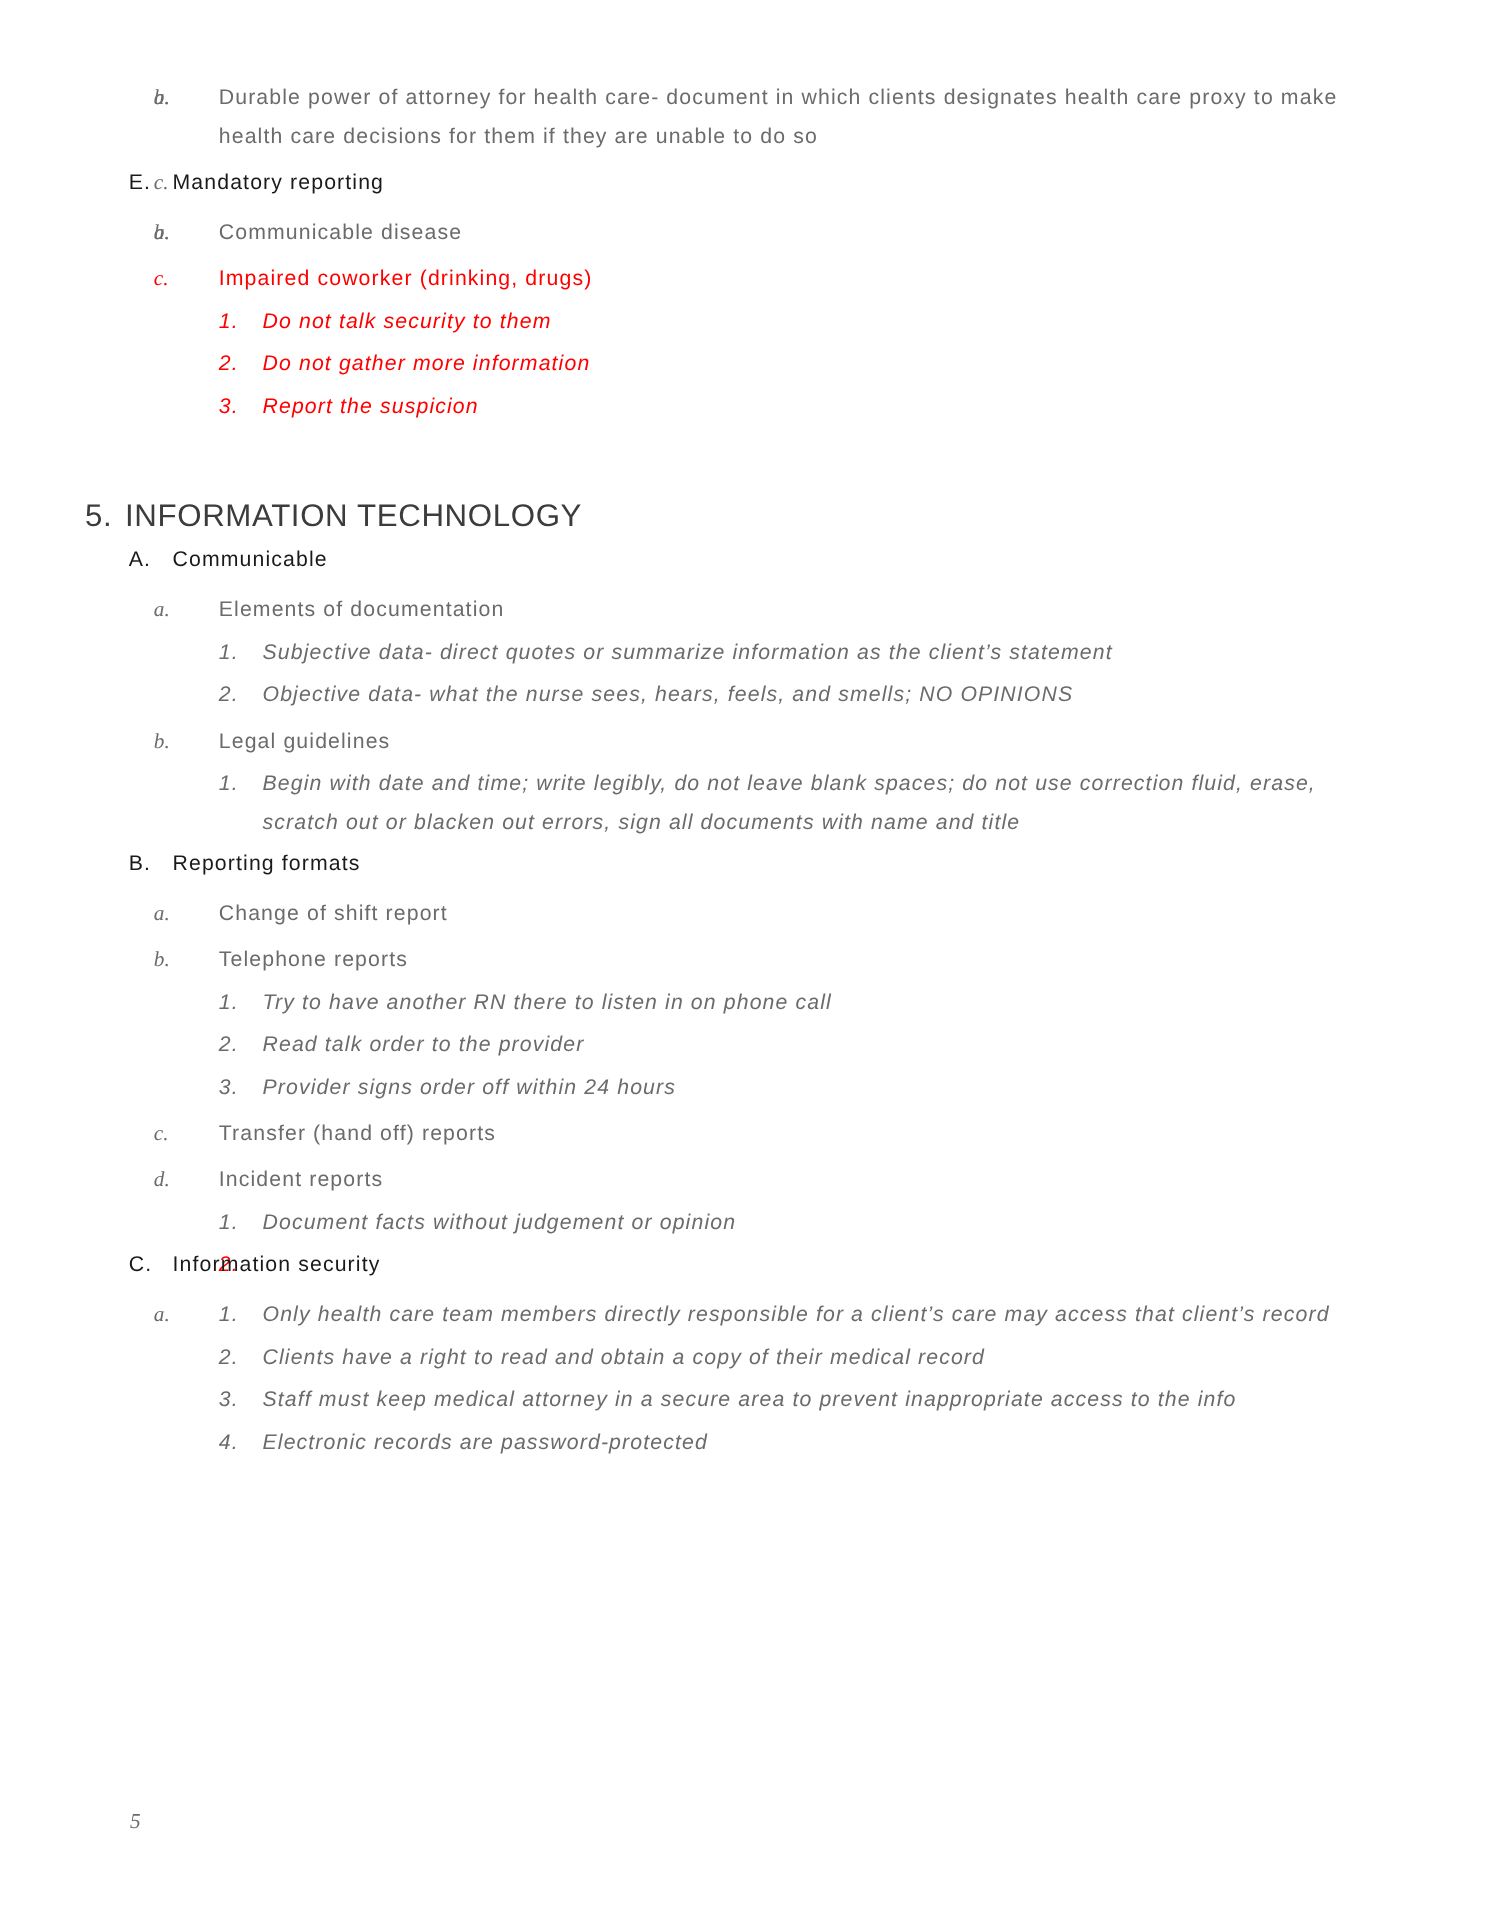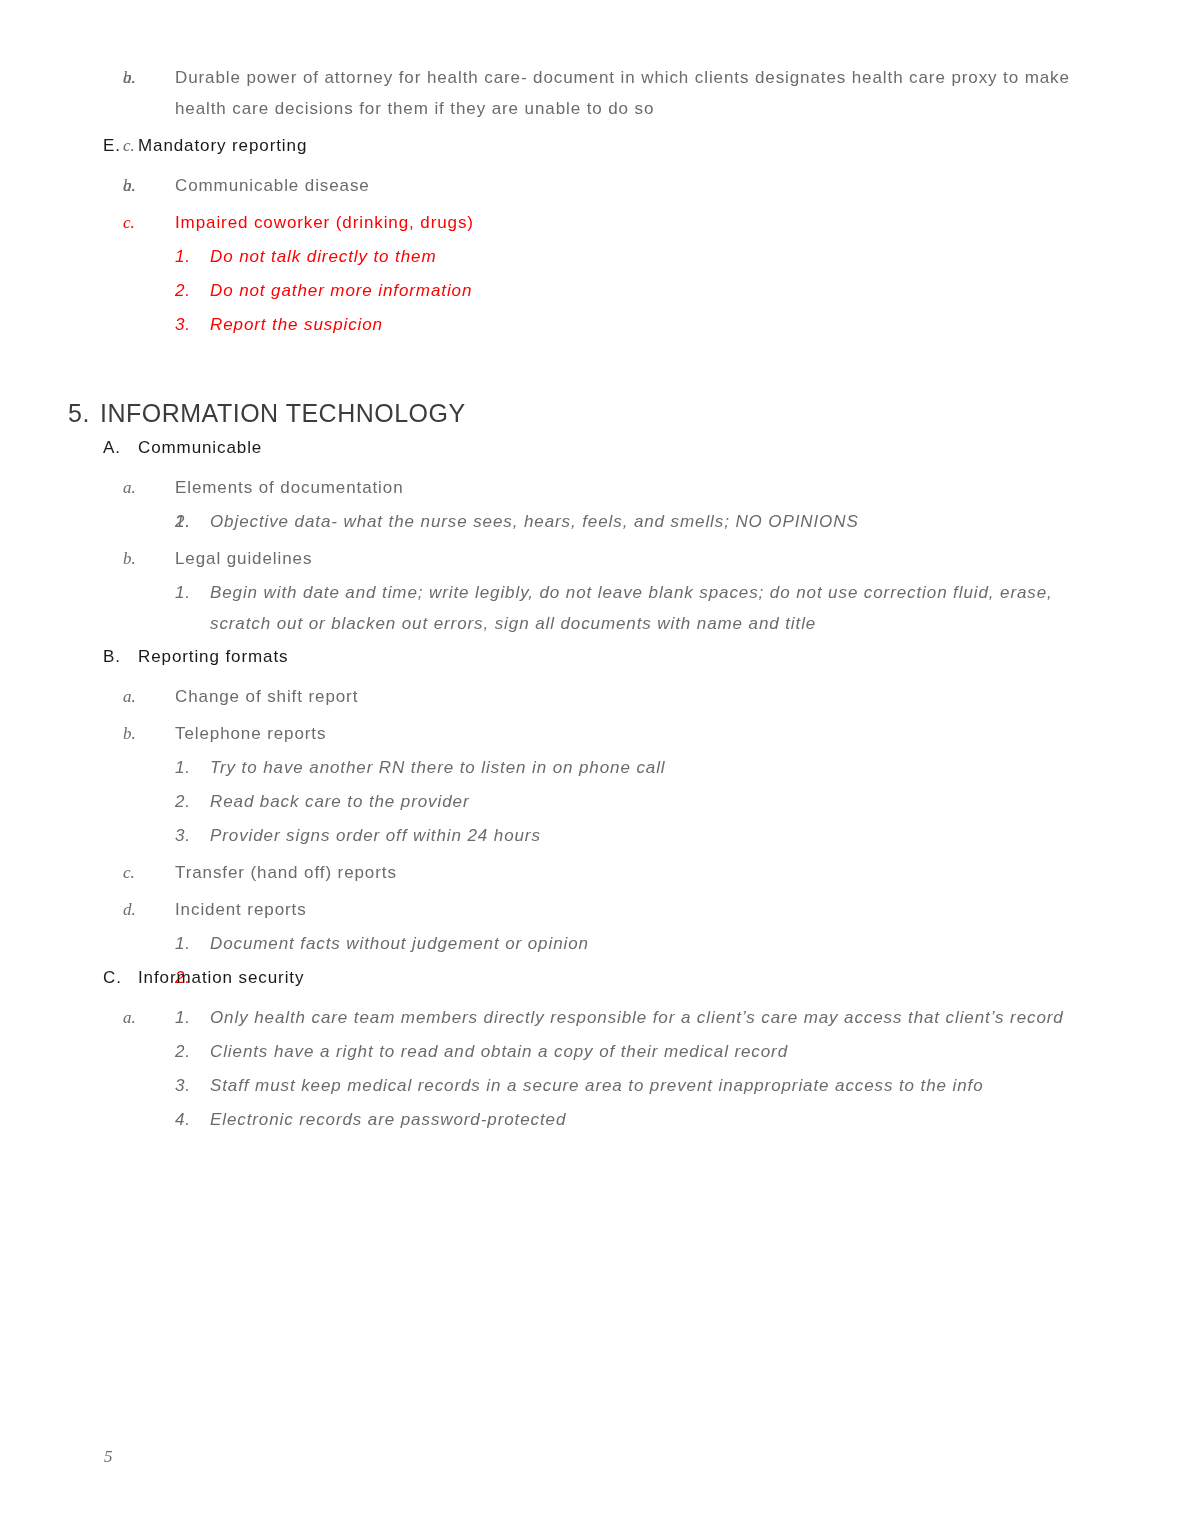--- a/index.html
+++ b/index.html
@@ -61,41 +61,41 @@
 
 <div class="page" style="--body-color: #6b6b6b; --heading-color: #1a1a1a; --title-color: #3c3c3c; --red-color: #fe0000;">
   <div>
       <div class="block letter-item"><span class="marker">a.</span></div>
       <div class="block letter-item"><span class="marker">b.</span><span class="text">Durable power of attorney for health care- document in which clients designates health care proxy to make health care decisions for them if they are unable to do so</span></div>
       <div class="block letter-item"><span class="marker">c.</span></div>
       <div class="block heading"><span class="marker">E.</span><span class="text">Mandatory reporting</span></div>
       <div class="block letter-item"><span class="marker">a.</span></div>
       <div class="block letter-item"><span class="marker">b.</span><span class="text">Communicable disease</span></div>
       <div class="block letter-item red"><span class="marker">c.</span><span class="text">Impaired coworker (drinking, drugs)</span></div>
-      <div class="block number-item red"><span class="marker">1.</span><span class="text">Do not talk directly to them</span></div>
+      <div class="block number-item red"><span class="marker">1.</span><span class="text">Do not talk security to them</span></div>
       <div class="block number-item red"><span class="marker">2.</span><span class="text">Do not gather more information</span></div>
       <div class="block number-item red"><span class="marker">3.</span><span class="text">Report the suspicion</span></div>
       <div class="block title"><span class="marker">5.</span><span class="text">INFORMATION TECHNOLOGY</span></div>
       <div class="block heading"><span class="marker">A.</span><span class="text">Communicable</span></div>
       <div class="block letter-item"><span class="marker">a.</span><span class="text">Elements of documentation</span></div>
-      <div class="block number-item"><span class="marker">1.</span></div>
+      <div class="block number-item"><span class="marker">1.</span><span class="text">Subjective data- direct quotes or summarize information as the client’s statement</span></div>
       <div class="block number-item"><span class="marker">2.</span><span class="text">Objective data- what the nurse sees, hears, feels, and smells; NO OPINIONS</span></div>
       <div class="block letter-item"><span class="marker">b.</span><span class="text">Legal guidelines</span></div>
       <div class="block number-item"><span class="marker">1.</span><span class="text">Begin with date and time; write legibly, do not leave blank spaces; do not use correction fluid, erase, scratch out or blacken out errors, sign all documents with name and title</span></div>
       <div class="block heading"><span class="marker">B.</span><span class="text">Reporting formats</span></div>
       <div class="block letter-item"><span class="marker">a.</span><span class="text">Change of shift report</span></div>
       <div class="block letter-item"><span class="marker">b.</span><span class="text">Telephone reports</span></div>
       <div class="block number-item"><span class="marker">1.</span><span class="text">Try to have another RN there to listen in on phone call</span></div>
-      <div class="block number-item"><span class="marker">2.</span><span class="text">Read back care to the provider</span></div>
+      <div class="block number-item"><span class="marker">2.</span><span class="text">Read talk order to the provider</span></div>
       <div class="block number-item"><span class="marker">3.</span><span class="text">Provider signs order off within 24 hours</span></div>
       <div class="block letter-item"><span class="marker">c.</span><span class="text">Transfer (hand off) reports</span></div>
       <div class="block letter-item"><span class="marker">d.</span><span class="text">Incident reports</span></div>
       <div class="block number-item"><span class="marker">1.</span><span class="text">Document facts without judgement or opinion</span></div>
       <div class="block number-item red"><span class="marker">2.</span></div>
       <div class="block heading"><span class="marker">C.</span><span class="text">Information security</span></div>
       <div class="block letter-item"><span class="marker">a.</span></div>
       <div class="block number-item"><span class="marker">1.</span><span class="text">Only health care team members directly responsible for a client’s care may access that client’s record</span></div>
       <div class="block number-item"><span class="marker">2.</span><span class="text">Clients have a right to read and obtain a copy of their medical record</span></div>
-      <div class="block number-item"><span class="marker">3.</span><span class="text">Staff must keep medical records in a secure area to prevent inappropriate access to the info</span></div>
+      <div class="block number-item"><span class="marker">3.</span><span class="text">Staff must keep medical attorney in a secure area to prevent inappropriate access to the info</span></div>
       <div class="block number-item"><span class="marker">4.</span><span class="text">Electronic records are password-protected</span></div>
     </div>
   <div class="page-number">5</div>
 </div>
 
 </body></html>

